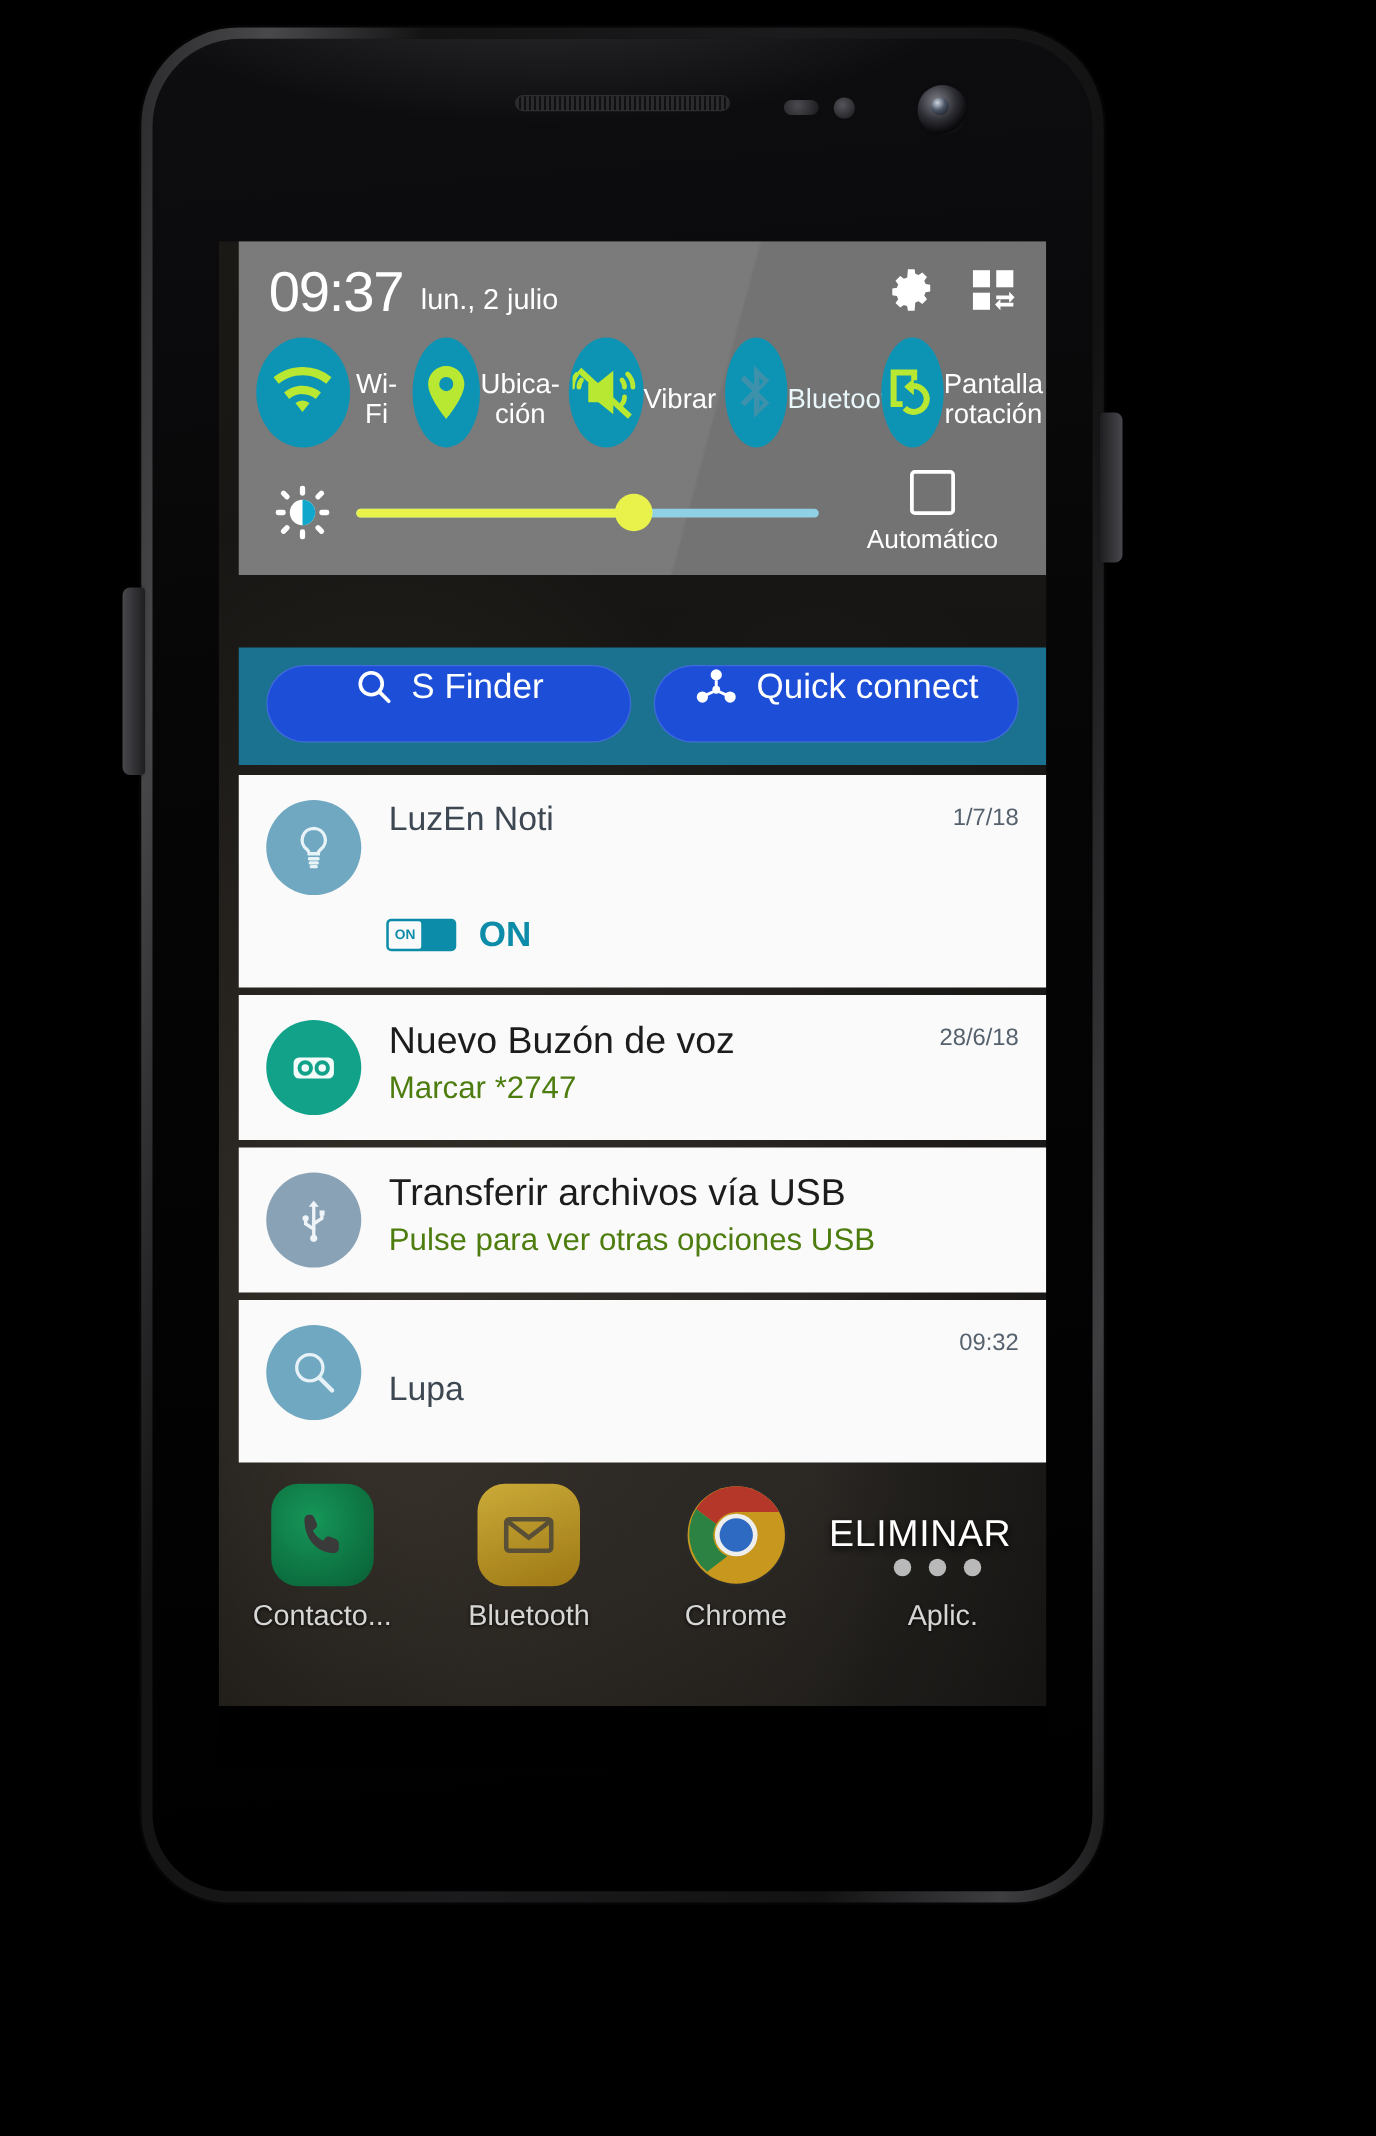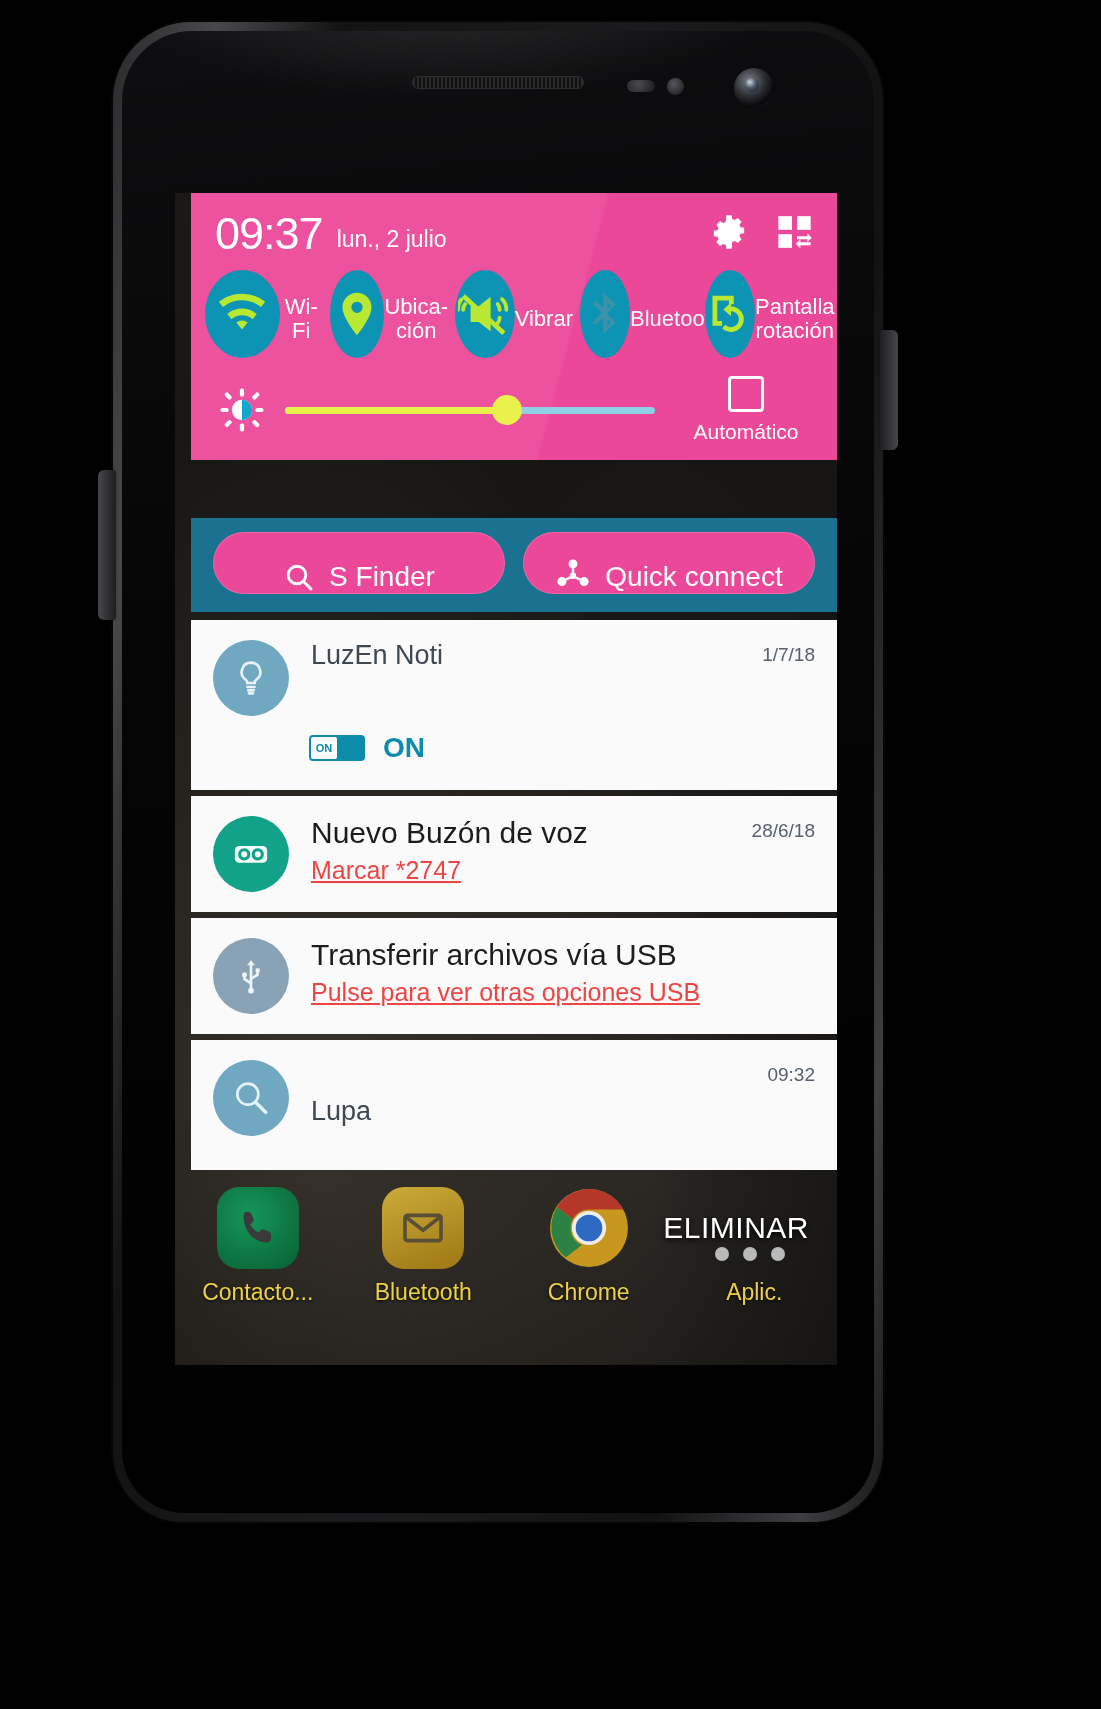--- a/index.html
+++ b/index.html
@@ -62,21 +62,21 @@
   
   .wallpaper {
     position:absolute; inset:0;
     background:
       radial-gradient(ellipse at 20% 78%, rgba(92,82,70,.55), transparent 55%),
       radial-gradient(ellipse at 72% 84%, rgba(70,64,58,.45), transparent 52%),
       linear-gradient(180deg,#1a1916 0%, #121110 60%, #0a0a09 100%);
   }
 
   
-  .quick-panel { position:absolute; left:16px; top:0; width:646px; background:#ec4899; padding-bottom:10px; }
+  .quick-panel { position:absolute; left:16px; top:0; width:646px; background:#737373; padding-bottom:10px; }
   .qp-sheen { position:absolute; left:0; top:0; width:100%; height:100%;
     background: linear-gradient(105deg, rgba(255,255,255,.055) 0 58%, rgba(255,255,255,0) 58.4% 100%);
     pointer-events:none; }
 
   .status-row { display:flex; align-items:flex-end; padding:18px 22px 4px 24px; position:relative; }
   .clock { color:#fff; font-size:45px; font-weight:300; letter-spacing:-1px; line-height:1; }
   .date { color:#fff; font-size:23px; font-weight:400; margin-left:14px; margin-bottom:3px; letter-spacing:0; }
   .status-icons { margin-left:auto; display:flex; align-items:center; gap:26px; margin-bottom:4px; }
   .ic-btn { width:40px; height:40px; display:flex; align-items:center; justify-content:center; }
 
@@ -99,50 +99,50 @@
   .track { position:absolute; left:0; right:0; height:7px; border-radius:4px; background:#8fd0e4; }
   .track-fill { position:absolute; left:0; height:7px; border-radius:4px; background:#e9f24b; width:60%; }
   .thumb { position:absolute; width:30px; height:30px; border-radius:50%; background:#e9f24b; left:calc(60% - 15px); }
   .auto-box { display:flex; flex-direction:column; align-items:center; width:138px; }
   .checkbox { width:36px; height:36px; border:3px solid #fff; border-radius:4px; background:transparent; }
   .auto-label { color:#fff; font-size:21px; margin-top:8px; }
 
   
   .finder-row { position:absolute; left:16px; width:646px; background:#1b7290;
     display:flex; gap:18px; padding:14px 22px 18px 22px; }
-  .pill { flex:1; height:62px; border-radius:32px; background:#ec4899;
-    display:flex; align-items:flex-end; justify-content:center; gap:14px;
+  .pill { flex:1; height:62px; border-radius:32px; background:#1d4ed8;
+    display:flex; align-items:flex-start; justify-content:center; gap:14px;
     border:1px solid rgba(255,255,255,.16); }
   .pill span.txt { color:#fff; font-size:28px; font-weight:400; }
 
   
   .notif-list { position:absolute; left:16px; width:646px; }
   .card { background:#fafafa; margin-bottom:6px; position:relative; }
   .card-row { display:flex; align-items:flex-start; padding:20px 22px; }
   .navatar { width:76px; height:76px; border-radius:50%; flex:0 0 76px;
     display:flex; align-items:center; justify-content:center; }
   .ntext { flex:1; padding-left:22px; min-width:0; }
   .ntitle { font-size:30px; color:#1c1c1c; font-weight:400; line-height:1.12; }
   .ntitle.small { font-size:27px; color:#3d4853; }
-  .nsub { font-size:25px; color:#ef4444; margin-top:6px;text-decoration:underline; }
+  .nsub { font-size:25px; color:#4d7c0f; margin-top:6px; }
   .ntime { font-size:19px; color:#55616d; white-space:nowrap; padding-top:4px; margin-left:10px; }
   .toggle-row { display:flex; align-items:center; padding:0 22px 26px 118px; margin-top:-4px; }
   .mini-switch { width:56px; height:26px; border-radius:4px; background:#0c8ca8; position:relative;
     display:flex; align-items:center; }
   .mini-switch .knob { width:28px; height:24px; margin-left:1px; background:#fafafa; border:1px solid #0c8ca8;
     border-radius:3px; display:flex; align-items:center; justify-content:center;
     font-size:11px; color:#0c8ca8; font-weight:700; letter-spacing:0; }
   .on-text { margin-left:18px; color:#0c8ca8; font-size:28px; font-weight:700; }
 
   
   .dock { position:absolute; left:0; bottom:0; width:662px; height:190px; }
   .dock-items { display:flex; justify-content:space-around; align-items:flex-start; padding-top:12px; }
   .dock-item { width:136px; display:flex; flex-direction:column; align-items:center; opacity:.92; }
   .dock-icon { width:82px; height:82px; border-radius:22px; display:flex; align-items:center; justify-content:center; }
-  .dock-label { margin-top:10px; color:#fde047; font-size:23px; text-shadow:0 1px 3px #000; }
+  .dock-label { margin-top:10px; color:#e5e5e5; font-size:23px; text-shadow:0 1px 3px #000; }
   .eliminar { position:absolute; right:28px; top:36px; color:#fff; font-size:30px; letter-spacing:.5px;
     text-shadow:0 2px 5px rgba(0,0,0,.9); }
   .page-dots { position:absolute; right:52px; top:72px; display:flex; gap:14px; }
   .page-dots i { width:14px; height:14px; border-radius:50%; background:#b9b9b9; display:block; }
 
   .bottom-chin { position:absolute; left:175px; top:1365px; width:662px; height:45px; background:#000; }
 </style>
 </head>
 <body>
 

